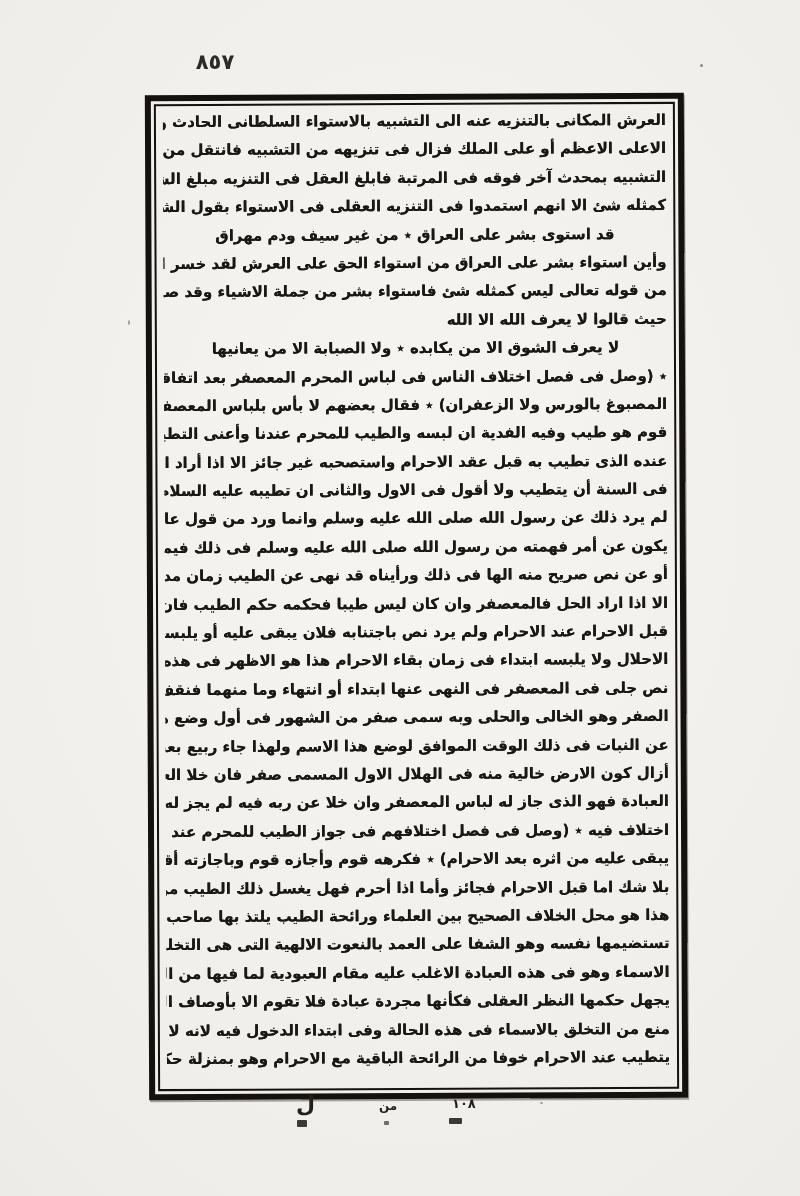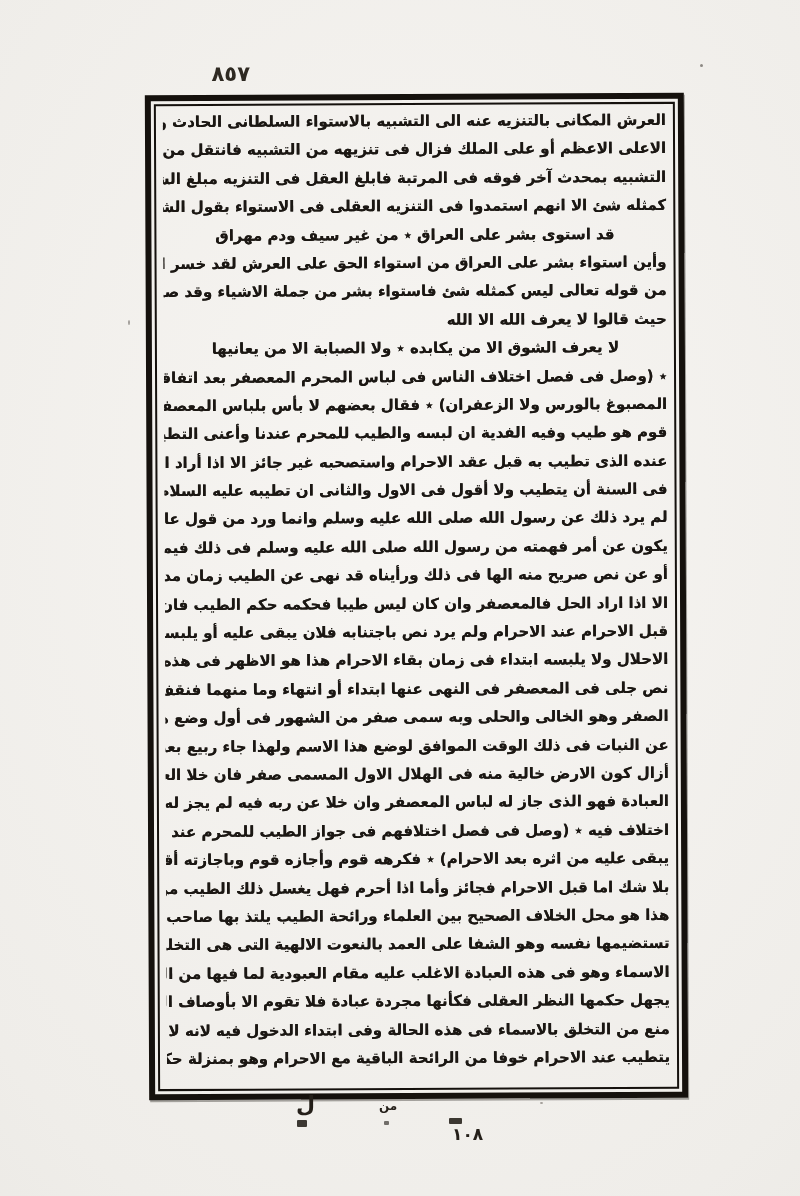--- a/index.html
+++ b/index.html
@@ -5,23 +5,23 @@
   :root{
     --paper:#f1efeb; --ink:#1b1713; --frame:#15110d; --faded:#4a443c;
   }
   html,body{margin:0;padding:0;}
   body{
     width:800px;height:1196px;position:relative;overflow:hidden;
     background:radial-gradient(130% 120% at 52% 42%, #f7f5f2 0%, #efede9 55%, #e6e4df 88%, #dddbd6 100%);
     font-family:"DejaVu Sans",sans-serif;
   }
   .pagenum{
-    position:absolute;left:180px;top:62px;width:70px;
+    position:absolute;left:180px;top:50px;width:70px;
     font-size:21px;font-weight:bold;letter-spacing:5px;color:#2e2922;
-    text-align:right;
+    text-align:center;
   }
   .frame{
     position:absolute;left:147px;top:94px;width:527px;height:993px;
     border:6px solid var(--frame);
     transform:rotate(-0.25deg);
     box-shadow:1px 2px 0 rgba(20,16,12,.35), inset 0 0 0 0 transparent;
     background:transparent;
   }
   .frame-inner{
     position:absolute;inset:3px;border:2px solid var(--frame);
@@ -33,21 +33,21 @@
     text-shadow:0 0 .5px rgba(27,23,19,.9);
   }
   .line{
     height:28.4px;line-height:28.4px;white-space:nowrap;overflow:hidden;
   }
   .line.j{text-align:justify;text-align-last:justify;}
   .line.c{text-align:center;text-align-last:center;}
   .line.r{text-align:right;text-align-last:right;}
   .marks{position:absolute;left:0;top:0;width:800px;height:1196px;pointer-events:none;color:#241f19;}
   .mark{position:absolute;font-weight:bold;}
-  .m1{left:452px;top:1124px;font-size:17px;letter-spacing:2px;}
+  .m1{left:452px;top:1096px;font-size:13px;letter-spacing:2px;}
   .m2{left:379px;top:1099px;font-size:12px;}
   .m3{left:296px;top:1092px;font-size:22px;}
   .smudge{position:absolute;background:#1c1812;border-radius:1px;opacity:.85;}
   .s1{left:449px;top:1118px;width:13px;height:6px;}
   .s2{left:384px;top:1121px;width:5px;height:4px;opacity:.6;}
   .s3{left:297px;top:1120px;width:10px;height:7px;}
   .speck{position:absolute;background:#2a241d;border-radius:50%;}
   .sp1{left:700px;top:64px;width:3px;height:3px;opacity:.5;}
   .sp2{left:128px;top:320px;width:2px;height:5px;opacity:.4;}
   .sp3{left:540px;top:1102px;width:3px;height:2px;opacity:.4;}

